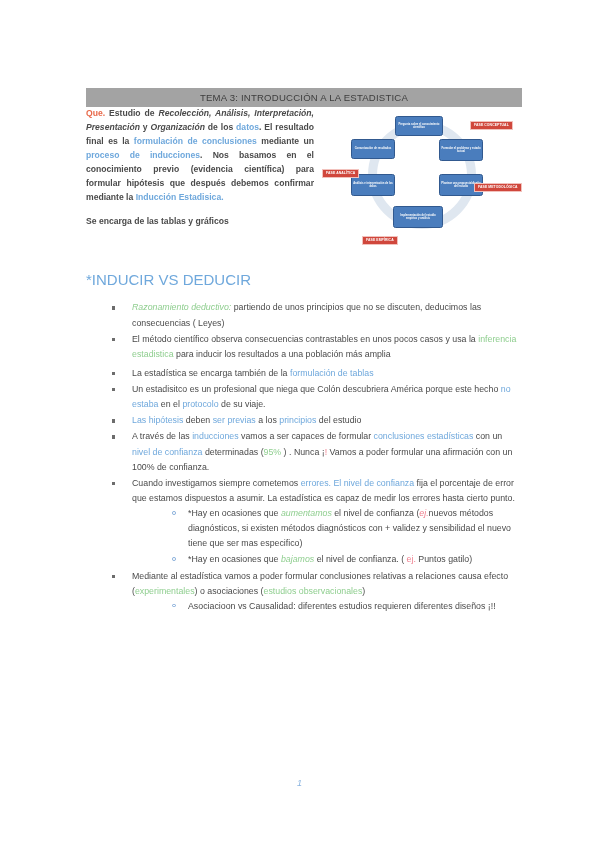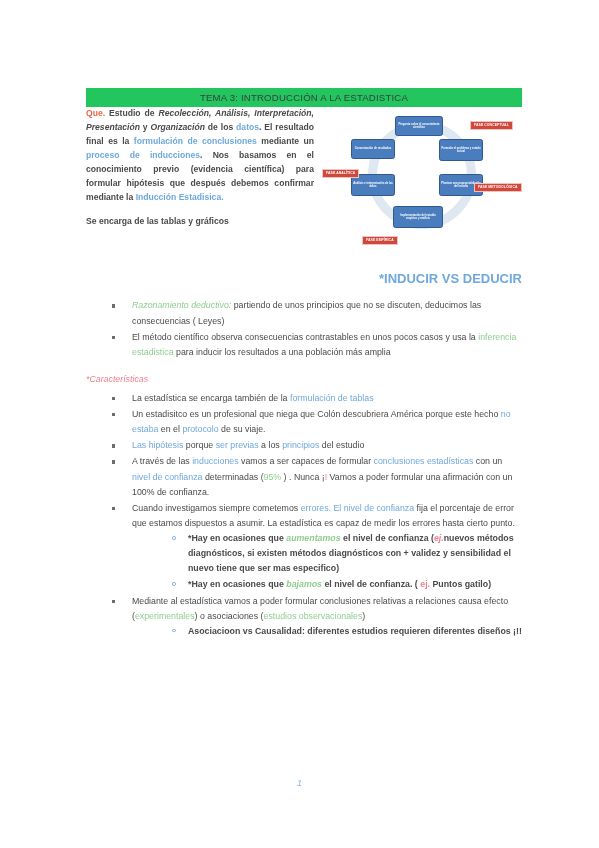--- a/index.html
+++ b/index.html
@@ -24,21 +24,21 @@
   }
   .content {
     position: absolute;
     left: 86px;
     top: 88px;
     width: 436px;
   }
 
   
   .title-banner {
-    background: #22c55e;
+    background: #a3a3a3;
     text-align: center;
     font-size: 9.6px;
     letter-spacing: 0.2px;
     color: #3d3d3d;
     padding: 4px 0 4px 0;
     width: 436px;
     box-sizing: border-box;
   }
   .section-heading {
     color: #e8694a;
@@ -121,26 +121,25 @@
     white-space: nowrap;
     line-height: 1;
   }
   .fl-conceptual    { left: 148px; top: 8px; }
   .fl-metodologica  { left: 152px; top: 70px; }
   .fl-empirica      { left: 40px;  top: 123px; }
   .fl-analitica     { left: 0px;   top: 56px; }
 
   
   .subtitle {
-    text-align: right;
+    text-align: left;
     color: #6fa8dc;
-    font-size: 13px;
+    font-size: 15px;
     margin-top: 42px;
     margin-bottom: 12px;
-    font-weight: bold;
   }
 
   
   ul.lvl1 {
     list-style: none;
     margin: 4px 0 0 0;
     padding: 0 0 0 24px;
     font-size: 8.8px;
     line-height: 1.72;
     color: #4a4a4a;
@@ -156,21 +155,20 @@
     left: 2px;
     top: 6px;
     width: 3.4px;
     height: 3.4px;
     background: #6c6c6c;
   }
   ul.lvl2 {
     list-style: none;
     margin: 0;
     padding: 0 0 0 38px;
-    font-weight: bold;
   }
   ul.lvl2 > li {
     position: relative;
     padding-left: 18px;
     margin-bottom: 1px;
   }
   ul.lvl2 > li::before {
     content: "";
     position: absolute;
     left: 2px;
@@ -234,29 +232,28 @@
       </div>
     </div>
 
     <div class="subtitle">*INDUCIR VS DEDUCIR</div>
 
     <ul class="lvl1">
       <li><span class="i c-green-lt">Razonamiento deductivo:</span><span> partiendo de unos principios que no se discuten, deducimos las consecuencias ( Leyes)</span></li>
       <li><span>El método científico observa consecuencias contrastables en unos pocos casos y usa la </span><span class="c-green-lt">inferencia estadistica</span><span> para inducir los resultados a una población más amplia</span></li>
     </ul>
 
-    <div class="caract-heading">*Características</div>
 
     <ul class="lvl1">
       <li><span>La estadística se encarga también de la </span><span class="c-blue">formulación de  tablas</span></li>
 
       <li><span>Un estadisitco es un profesional que niega que Colón descubriera América porque este hecho </span><span class="c-blue">no estaba</span><span> en el </span><span class="c-blue">protocolo</span><span> de su viaje.</span></li>
 
 
-      <li><span class="c-blue">Las hipótesis</span><span> porque </span><span class="c-blue">ser previas</span><span> a los </span><span class="c-blue">principios</span><span> del estudio</span></li>
+      <li><span class="c-blue">Las hipótesis</span><span> deben </span><span class="c-blue">ser previas</span><span> a los </span><span class="c-blue">principios</span><span> del estudio</span></li>
 
       <li><span>A través de las </span><span class="c-blue">inducciones</span><span> vamos a ser capaces de formular </span><span class="c-blue">conclusiones estadísticas</span><span> con un </span><span class="c-blue">nivel de confianza</span><span> determinadas (</span><span class="c-green-lt">95%</span><span> ) . Nunca ¡</span><span class="c-pink">!</span><span> Vamos a poder formular una afirmación con un 100% de confianza.</span></li>
 
       <li><span>Cuando investigamos siempre cometemos </span><span class="c-blue">errores. El nivel de confianza</span><span> fija el porcentaje de error que estamos dispuestos a asumir. La estadística es capaz de medir los errores hasta cierto punto.</span>
         <ul class="lvl2">
           <li><span>*Hay en ocasiones que </span><span class="i c-green-lt">aumentamos</span><span> el nivel de confianza (</span><span class="i c-pink">ej.</span><span>nuevos métodos diagnósticos, si existen métodos diagnósticos con + validez y sensibilidad el nuevo tiene que ser mas especifico)</span></li>
           <li><span>*Hay en ocasiones que </span><span class="i c-green-lt">bajamos</span><span> el nivel de confianza. ( </span><span class="c-pink">ej.</span><span> Puntos gatilo)</span></li>
         </ul>
       </li>
 

